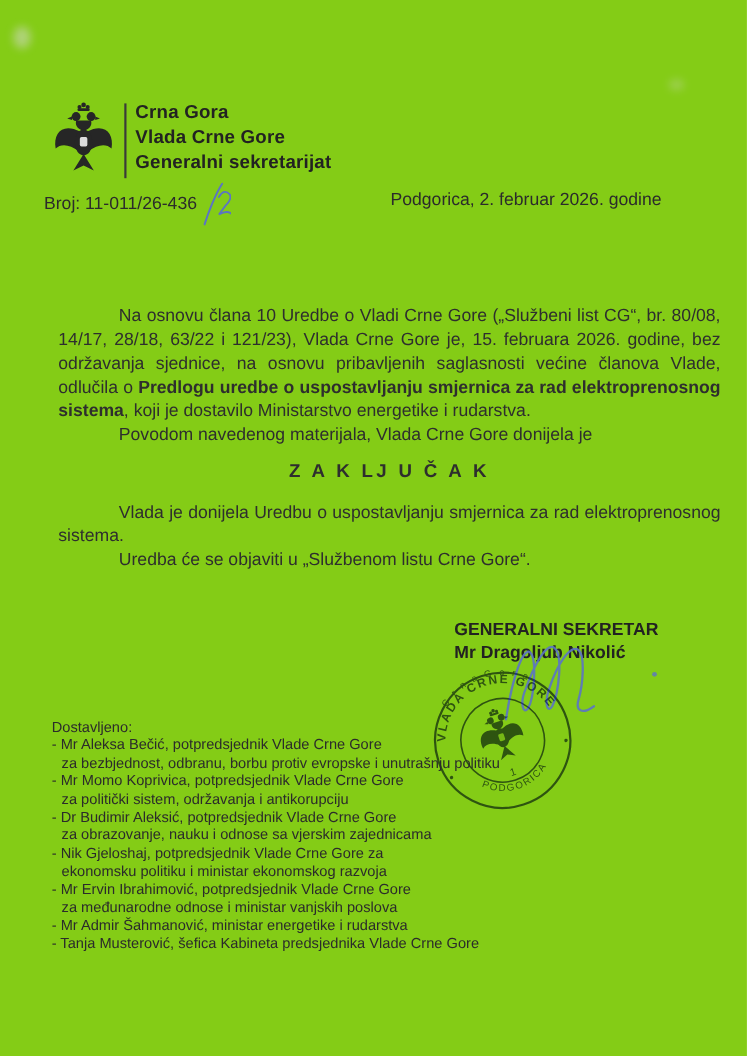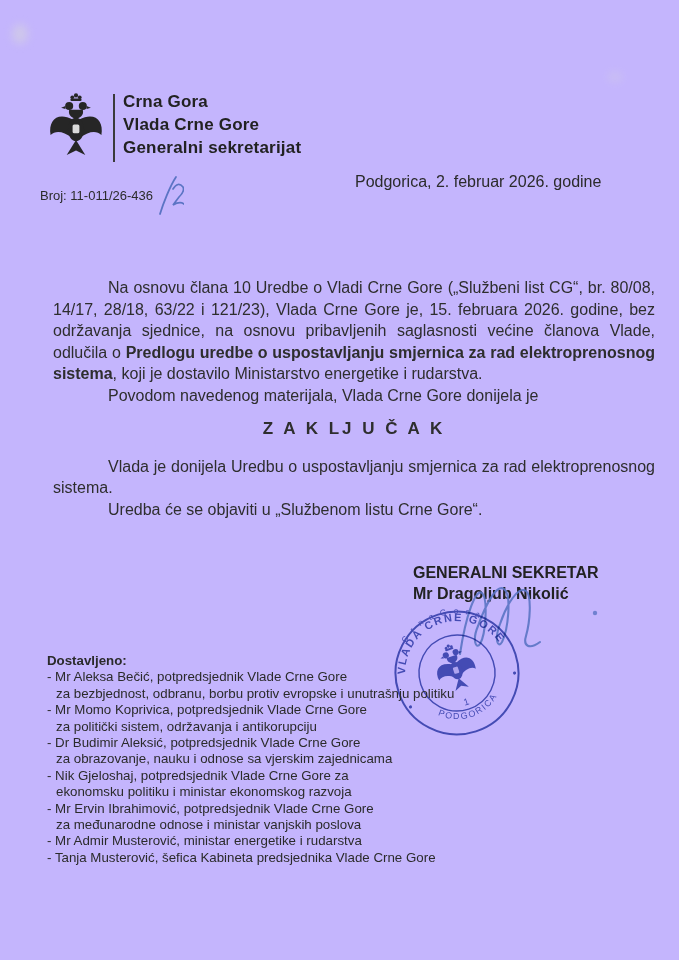--- a/index.html
+++ b/index.html
@@ -2,54 +2,54 @@
 <html><head>
 <meta charset="utf-8">
 <style>
   * { margin: 0; padding: 0; box-sizing: border-box; }
   html, body { background: #e8e8e8; }
   .page {
     position: relative;
     width: 679px;
     height: 960px;
     margin: 0 auto;
-    background: #c4b5fd;
+    background: #84cc16;
     overflow: hidden;
     font-family: "Liberation Sans", sans-serif;
     color: #2e2e2e;
   }
   
   .smudge { position: absolute; background: #d9d9d9; filter: blur(4px); opacity: .5; border-radius: 50%; }
   .smudge-tl { left: 12px; top: 24px; width: 16px; height: 20px; }
   .smudge-tr { left: 608px; top: 72px; width: 14px; height: 10px; opacity: .3; }
 
   
   .coat-of-arms { position: absolute; left: 45px; top: 91px; width: 62px; height: 72px; color: #262626; }
   .head-divider { position: absolute; left: 113px; top: 94px; width: 2px; height: 68px; background: #3a3a3a; }
   .org-block { position: absolute; left: 123px; top: 90px; font-weight: bold; font-size: 17px; line-height: 23px; letter-spacing: .2px; color: #222; }
 
-  .doc-number { position: absolute; left: 40px; top: 174px; font-size: 13px; color: #2b2b2b; white-space: nowrap; }
+  .doc-number { position: absolute; left: 40px; top: 164px; font-size: 16px; color: #2b2b2b; white-space: nowrap; }
   .handwritten-suffix { display: inline-block; vertical-align: -16px; margin-left: 1px; }
   .place-date { position: absolute; left: 355px; top: 173px; font-size: 16px; color: #2b2b2b; }
 
   
   .body-block { position: absolute; left: 53px; top: 277px; width: 602px; font-size: 16px; line-height: 21.5px; color: #2e2e2e; }
   .para { text-align: justify; text-indent: 55px; }
   .para-noj { text-indent: 55px; }
   .bold-inline { font-weight: bold; }
   .conclusion-heading { text-align: center; font-weight: bold; font-size: 17px; letter-spacing: 3px; margin: 12px 0 16px 0; text-indent: 0; }
 
   
   .signature-block { position: absolute; left: 413px; top: 562px; width: 204px; font-weight: bold; font-size: 16px; line-height: 21px; color: #222; }
   .signature-scribble { position: absolute; left: 452px; top: 580px; width: 156px; height: 88px; color: #5b74c4; }
   .official-stamp { position: absolute; left: 390px; top: 606px; width: 134px; height: 134px; color: #4a5cb0; mix-blend-mode: multiply; opacity: .92; }
 
   
   .distribution-block { position: absolute; left: 47px; top: 653px; width: 560px; font-size: 13.3px; line-height: 16.4px; color: #2b2b2b; }
-  .distribution-heading { font-weight: bold; }
+  .distribution-heading { font-weight: normal; }
   .dist-item { white-space: nowrap; }
   .dist-item.cont { padding-left: 9px; }
 
   svg text { font-family: "Liberation Sans", sans-serif; }
 </style>
 </head>
 <body>
 
 <svg width="0" height="0" style="position:absolute">
   <defs>
@@ -145,17 +145,17 @@
     <div class="dist-item">- Mr Aleksa Bečić, potpredsjednik Vlade Crne Gore</div>
     <div class="dist-item cont">za bezbjednost, odbranu, borbu protiv evropske i unutrašnju politiku</div>
     <div class="dist-item">- Mr Momo Koprivica, potpredsjednik Vlade Crne Gore</div>
     <div class="dist-item cont">za politički sistem, održavanja i antikorupciju</div>
     <div class="dist-item">- Dr Budimir Aleksić, potpredsjednik Vlade Crne Gore</div>
     <div class="dist-item cont">za obrazovanje, nauku i odnose sa vjerskim zajednicama</div>
     <div class="dist-item">- Nik Gjeloshaj, potpredsjednik Vlade Crne Gore za</div>
     <div class="dist-item cont">ekonomsku politiku i ministar ekonomskog razvoja</div>
     <div class="dist-item">- Mr Ervin Ibrahimović, potpredsjednik Vlade Crne Gore</div>
     <div class="dist-item cont">za međunarodne odnose i ministar vanjskih poslova</div>
-    <div class="dist-item">- Mr Admir Musterović, ministar energetike i rudarstva</div>
+    <div class="dist-item">- Mr Admir Šahmanović, ministar energetike i rudarstva</div>
     <div class="dist-item">- Tanja Musterović, šefica Kabineta predsjednika Vlade Crne Gore</div>
   </div>
 
 </div>
 
 </body></html>

